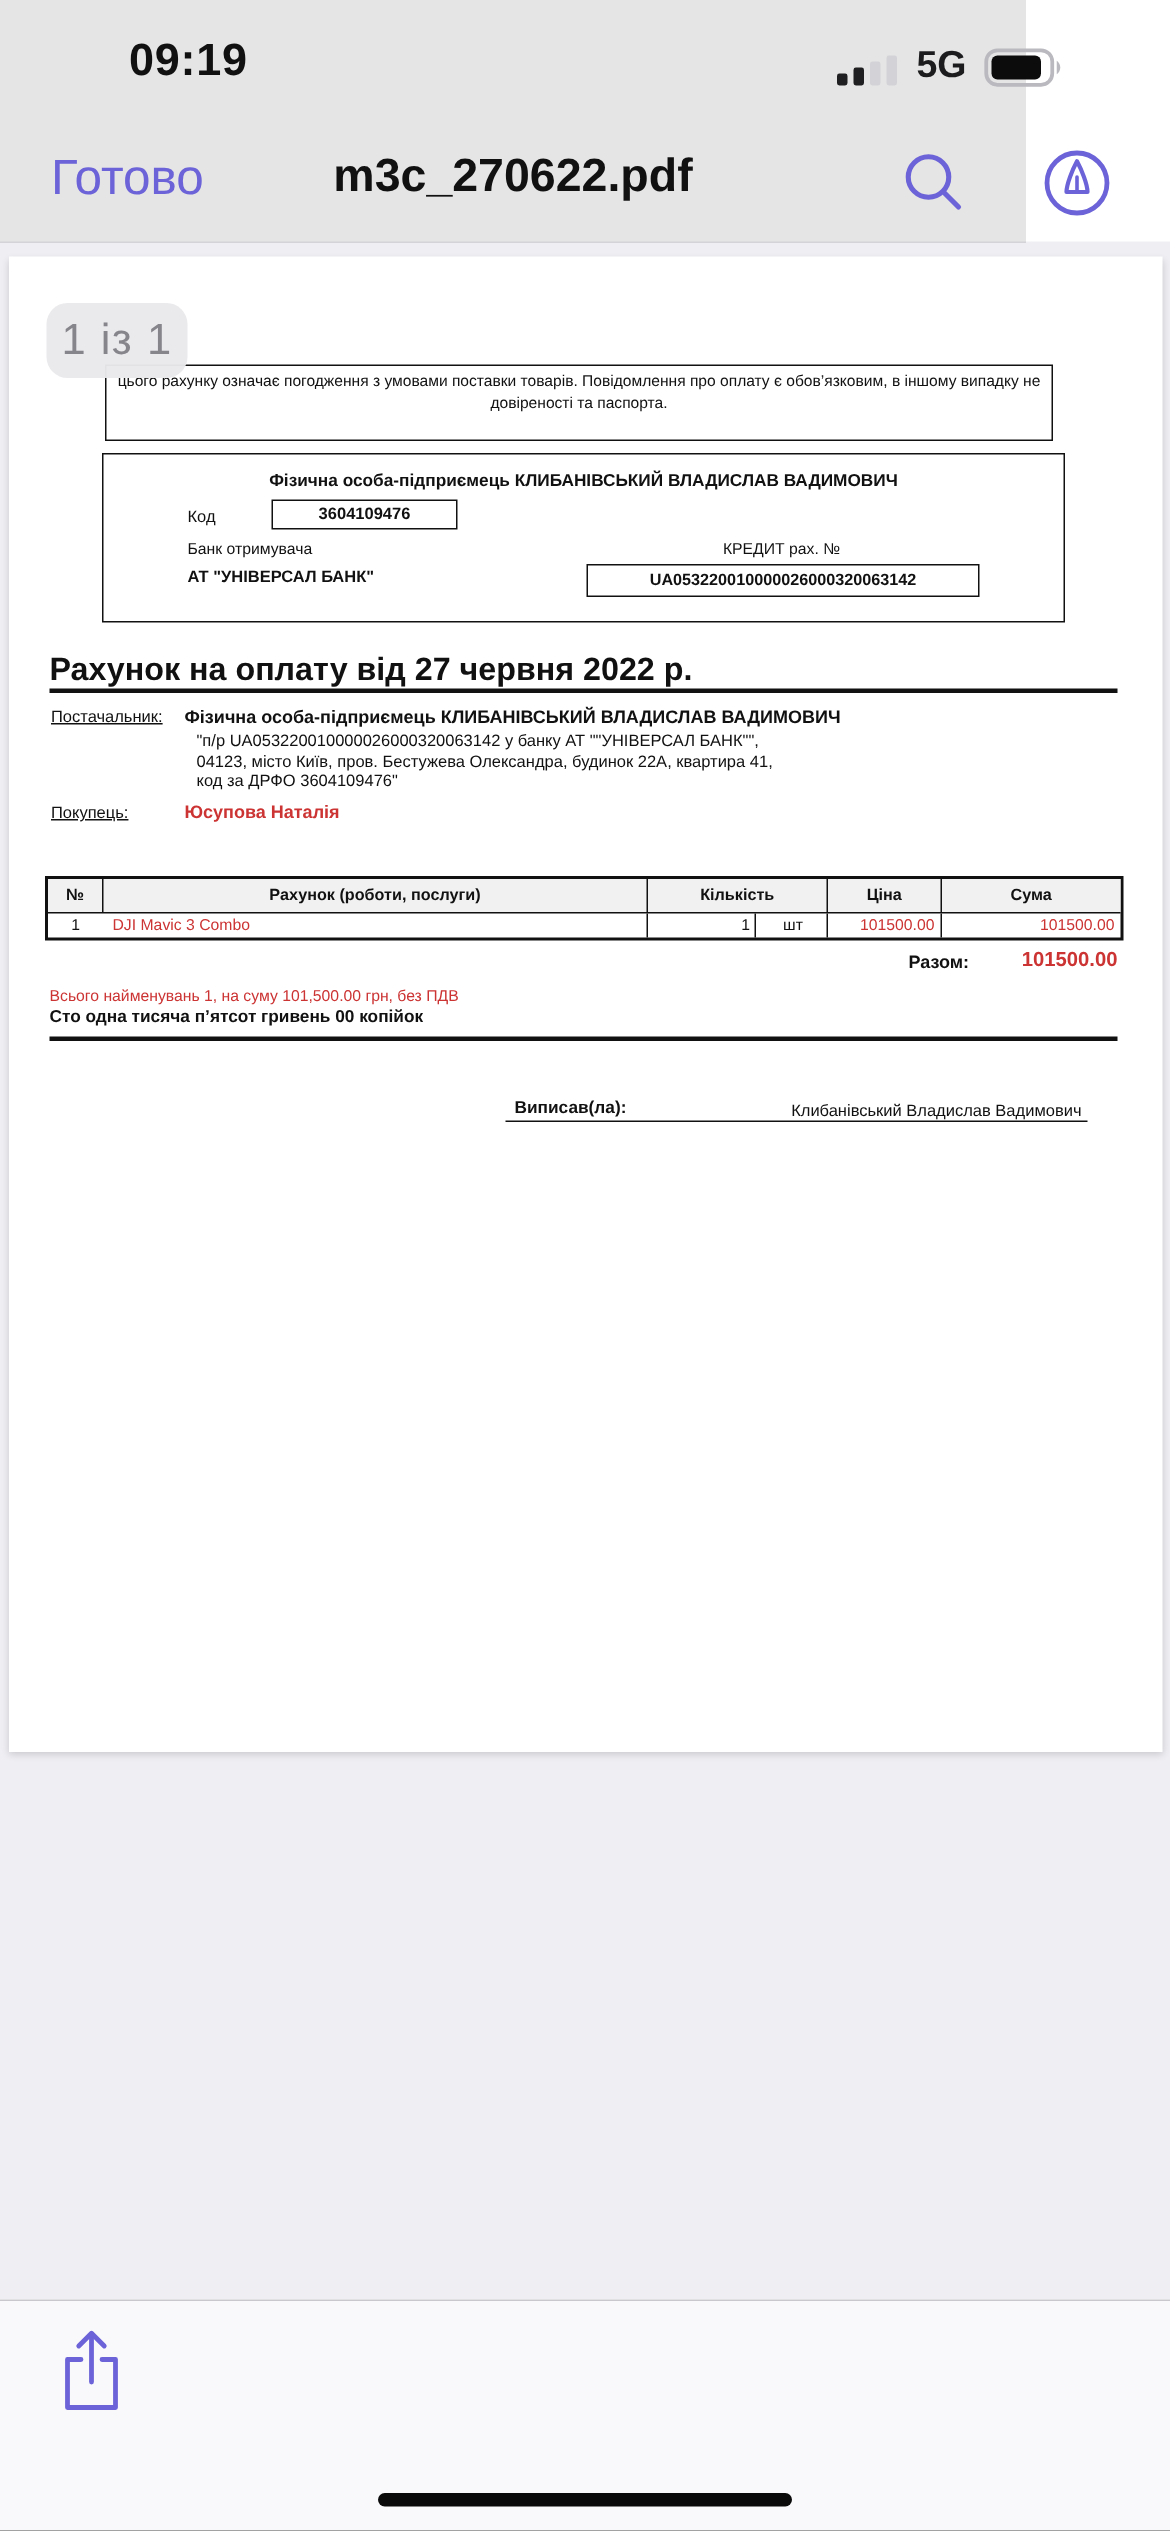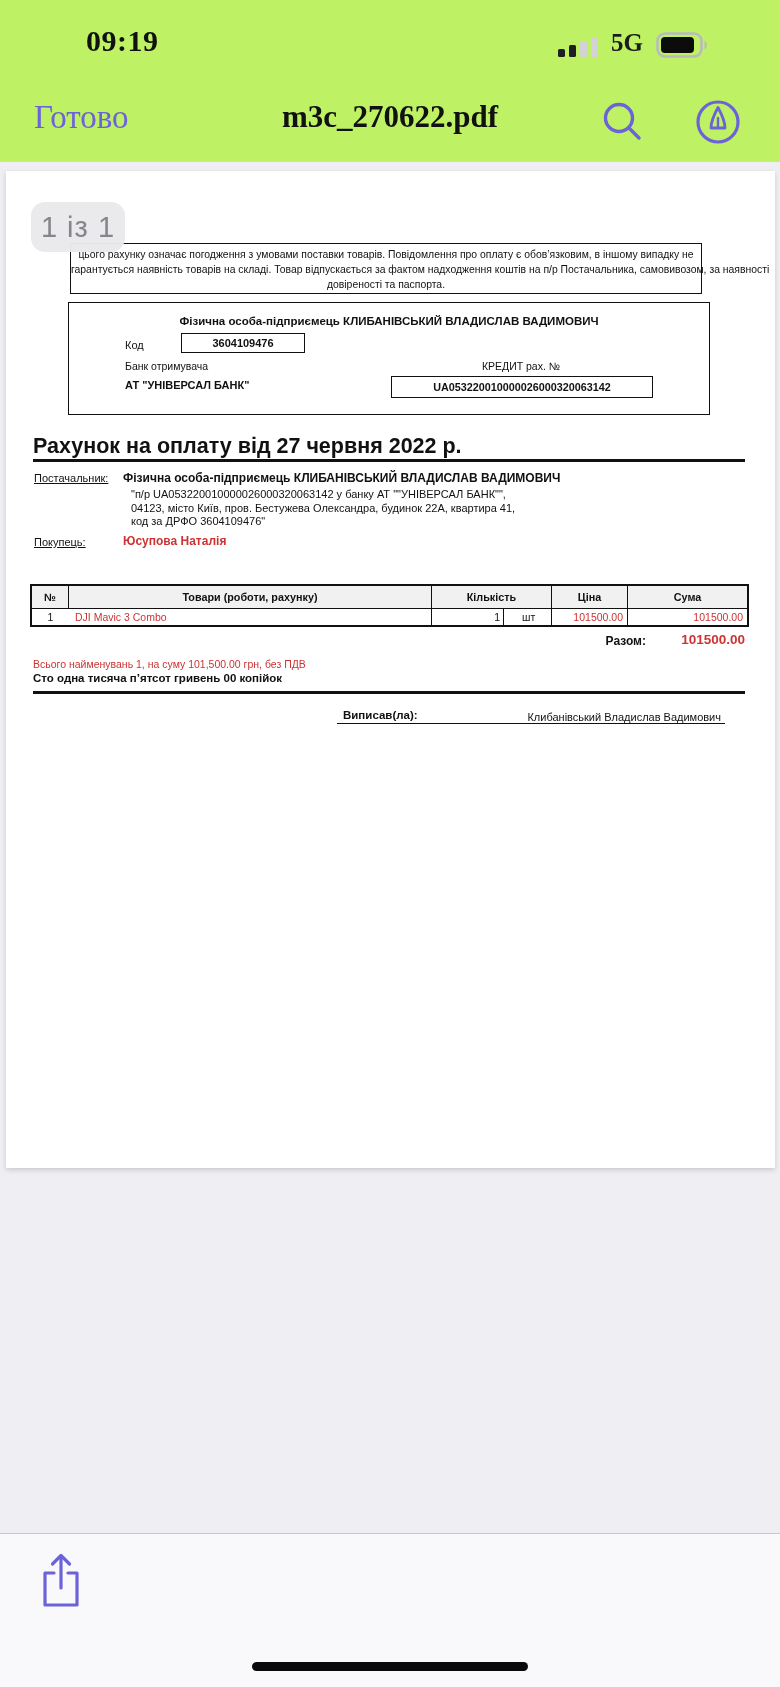--- a/index.html
+++ b/index.html
@@ -1,20 +1,20 @@
 <!DOCTYPE html>
 <html style="--tint: #6c63d8; --red: #cc3333;"><head>
 <meta charset="utf-8">
 <style>
   html,body{margin:0;padding:0;background:#444;}
   .screen{position:relative;width:780px;height:1687px;background:#fff;overflow:hidden;
           font-family:"Liberation Sans","DejaVu Sans",sans-serif;}
   
-  .header{position:absolute;left:0;top:0;width:780px;height:161px;background:#bef264;
-          border-bottom:1px solid #d4d4d8;z-index:20;font-family:Liberation Serif, serif;}
+  .header{position:absolute;left:0;top:0;width:684px;height:161px;background:#e5e5e5;
+          border-bottom:1px solid #d4d4d8;z-index:20;}
   .time{position:absolute;left:86px;top:24px;font-size:30px;font-weight:700;color:#111;letter-spacing:.5px;}
   .sig{position:absolute;left:558px;top:36px;}
   .net{position:absolute;left:611px;top:29px;font-size:25px;font-weight:600;color:#1c1c1e;}
   .batt{position:absolute;left:656px;top:32px;}
   .done{position:absolute;left:34px;top:99px;font-size:33px;color:var(--tint);cursor:pointer;background:none;border:none;padding:0;font-family:inherit;}
   .navtitle{position:absolute;left:0;right:0;top:99px;text-align:center;font-size:31px;font-weight:700;color:#111;}
   .icon-btn{position:absolute;top:98px;width:48px;height:48px;background:none;border:none;padding:0;cursor:pointer;}
   .icon-search{left:598px;}
   .icon-pen{left:694px;}
   
@@ -66,21 +66,21 @@
   .trd .c-num{justify-content:center;}
   .trd .c-name{padding-left:6px;color:var(--red);border-right:1px solid #111;}
   .trd .c-qty{justify-content:flex-end;padding-right:3px;}
   .trd .c-unit{padding-left:18px;border-left:1px solid #111;border-right:1px solid #111;}
   .trd .c-price{justify-content:flex-end;padding-right:4px;color:var(--red);border-right:1px solid #111;}
   .trd .c-sum{justify-content:flex-end;padding-right:4px;color:var(--red);}
   .total-lbl{position:absolute;left:560px;top:463px;width:80px;text-align:right;font-weight:700;font-size:12px;}
   .total-val{position:absolute;left:600px;top:461px;width:139px;text-align:right;font-weight:700;font-size:13.5px;color:var(--red);}
   .sumline{position:absolute;left:27px;top:487px;font-size:10.5px;color:var(--red);}
   .words{position:absolute;left:27px;top:501px;font-size:11.5px;font-weight:700;}
-  .signrow{position:absolute;left:331px;top:538px;width:388px;height:14px;border-bottom:1.5px solid #111;}
+  .signrow{position:absolute;left:331px;top:562px;width:388px;height:14px;border-bottom:1.5px solid #111;}
   .signlbl{position:absolute;left:6px;top:0;font-weight:700;font-size:11.5px;}
   .signname{position:absolute;right:4px;top:2px;font-size:11px;}
   
   .toolbar{position:absolute;left:0;top:1533px;width:780px;height:154px;background:#f9f9fb;
            border-top:1px solid #c9c9cd;box-sizing:border-box;}
   .share{position:absolute;left:36px;top:16px;width:54px;height:62px;background:none;border:none;padding:0;cursor:pointer;}
   .home{position:absolute;left:252px;top:1662px;width:276px;height:9px;border-radius:5px;background:#0a0a0a;z-index:30;}
 </style>
 </head>
 <body>
@@ -120,21 +120,20 @@
   </div>
 
   <div class="viewer">
     <div class="pill">1 із 1</div>
 
     <div class="page">
       <div class="doc">
 
         <div class="terms">
           <div>цього рахунку означає погодження з умовами поставки товарів. Повідомлення про оплату є обов’язковим, в іншому випадку не</div>
-          <div>гарантується наявність товарів на складі. Товар відпускається за фактом надходження коштів на п/р Постачальника, самовивозом, за наявності</div>
           <div>довіреності та паспорта.</div>
         </div>
 
         <div class="req">
           <div class="req-name">Фізична особа-підприємець КЛИБАНІВСЬКИЙ ВЛАДИСЛАВ ВАДИМОВИЧ</div>
           <div class="req-codelbl">Код</div>
           <div class="req-codebox">3604109476</div>
           <div class="req-banklbl">Банк отримувача</div>
           <div class="req-creditlbl">КРЕДИТ рах. №</div>
           <div class="req-bankval">АТ "УНІВЕРСАЛ БАНК"</div>
@@ -151,21 +150,21 @@
           <div>04123, місто Київ, пров. Бестужева Олександра, будинок 22А, квартира 41,</div>
           <div>код за ДРФО 3604109476"</div>
         </div>
 
         <div class="lbl buylbl">Покупець:</div>
         <div class="buyname">Юсупова Наталія</div>
 
         <div class="tbl">
           <div class="trh">
             <div class="c-num">№</div>
-            <div class="c-name">Товари (роботи, рахунку)</div>
+            <div class="c-name">Рахунок (роботи, послуги)</div>
             <div class="c-qty2">Кількість</div>
             <div class="c-price">Ціна</div>
             <div class="c-sum">Сума</div>
           </div>
           <div class="trd">
             <div class="c-num">1</div>
             <div class="c-name">DJI Mavic 3 Combo</div>
             <div class="c-qty">1</div>
             <div class="c-unit">шт</div>
             <div class="c-price">101500.00</div>

